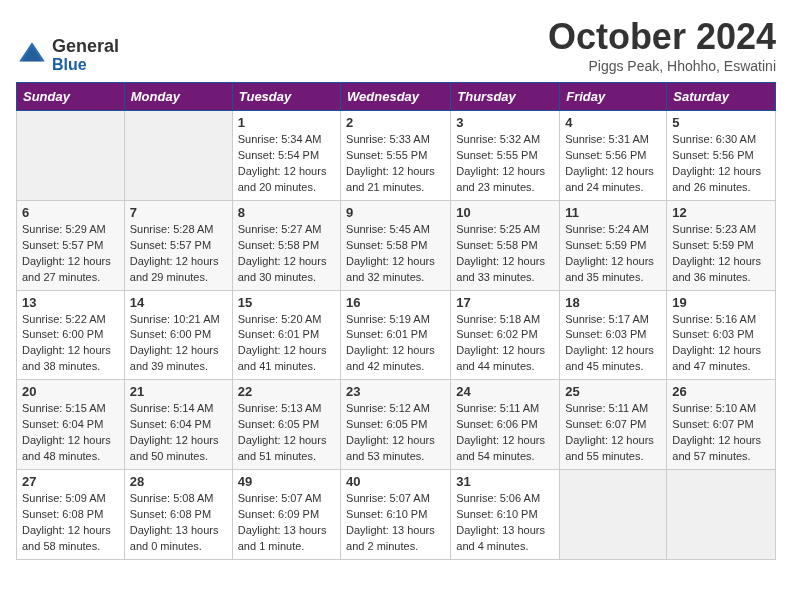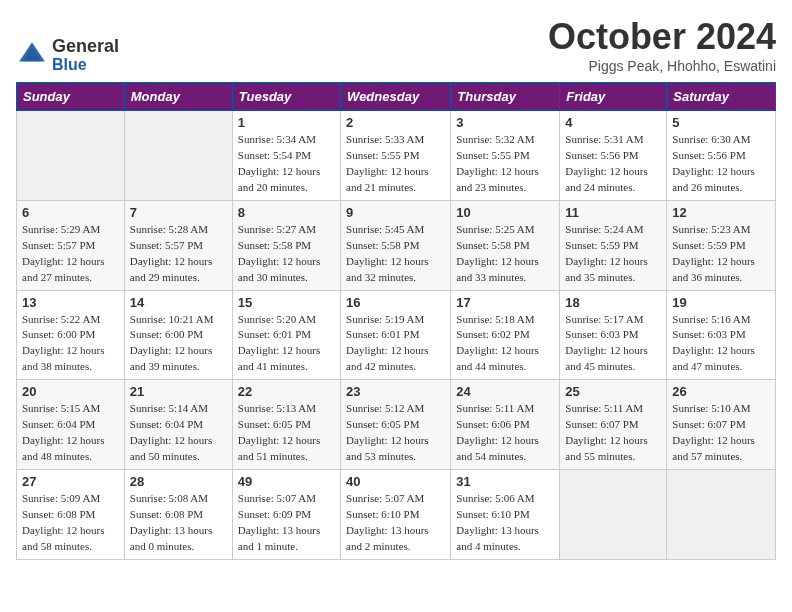--- a/index.html
+++ b/index.html
@@ -80,21 +80,20 @@
       background: #f7f7f7;
     }
     .day-num {
       font-size: 13px;
       font-weight: bold;
       margin-bottom: 2px;
       display: block;
     }
     .cell-content {
       line-height: 1.45;
-      font-family: Liberation Serif, serif;
     }
     .empty-cell {
       background: #f0f0f0 !important;
     }
   </style>
 </head>
 <body>
 
 <div class="header">
   <div class="logo">

